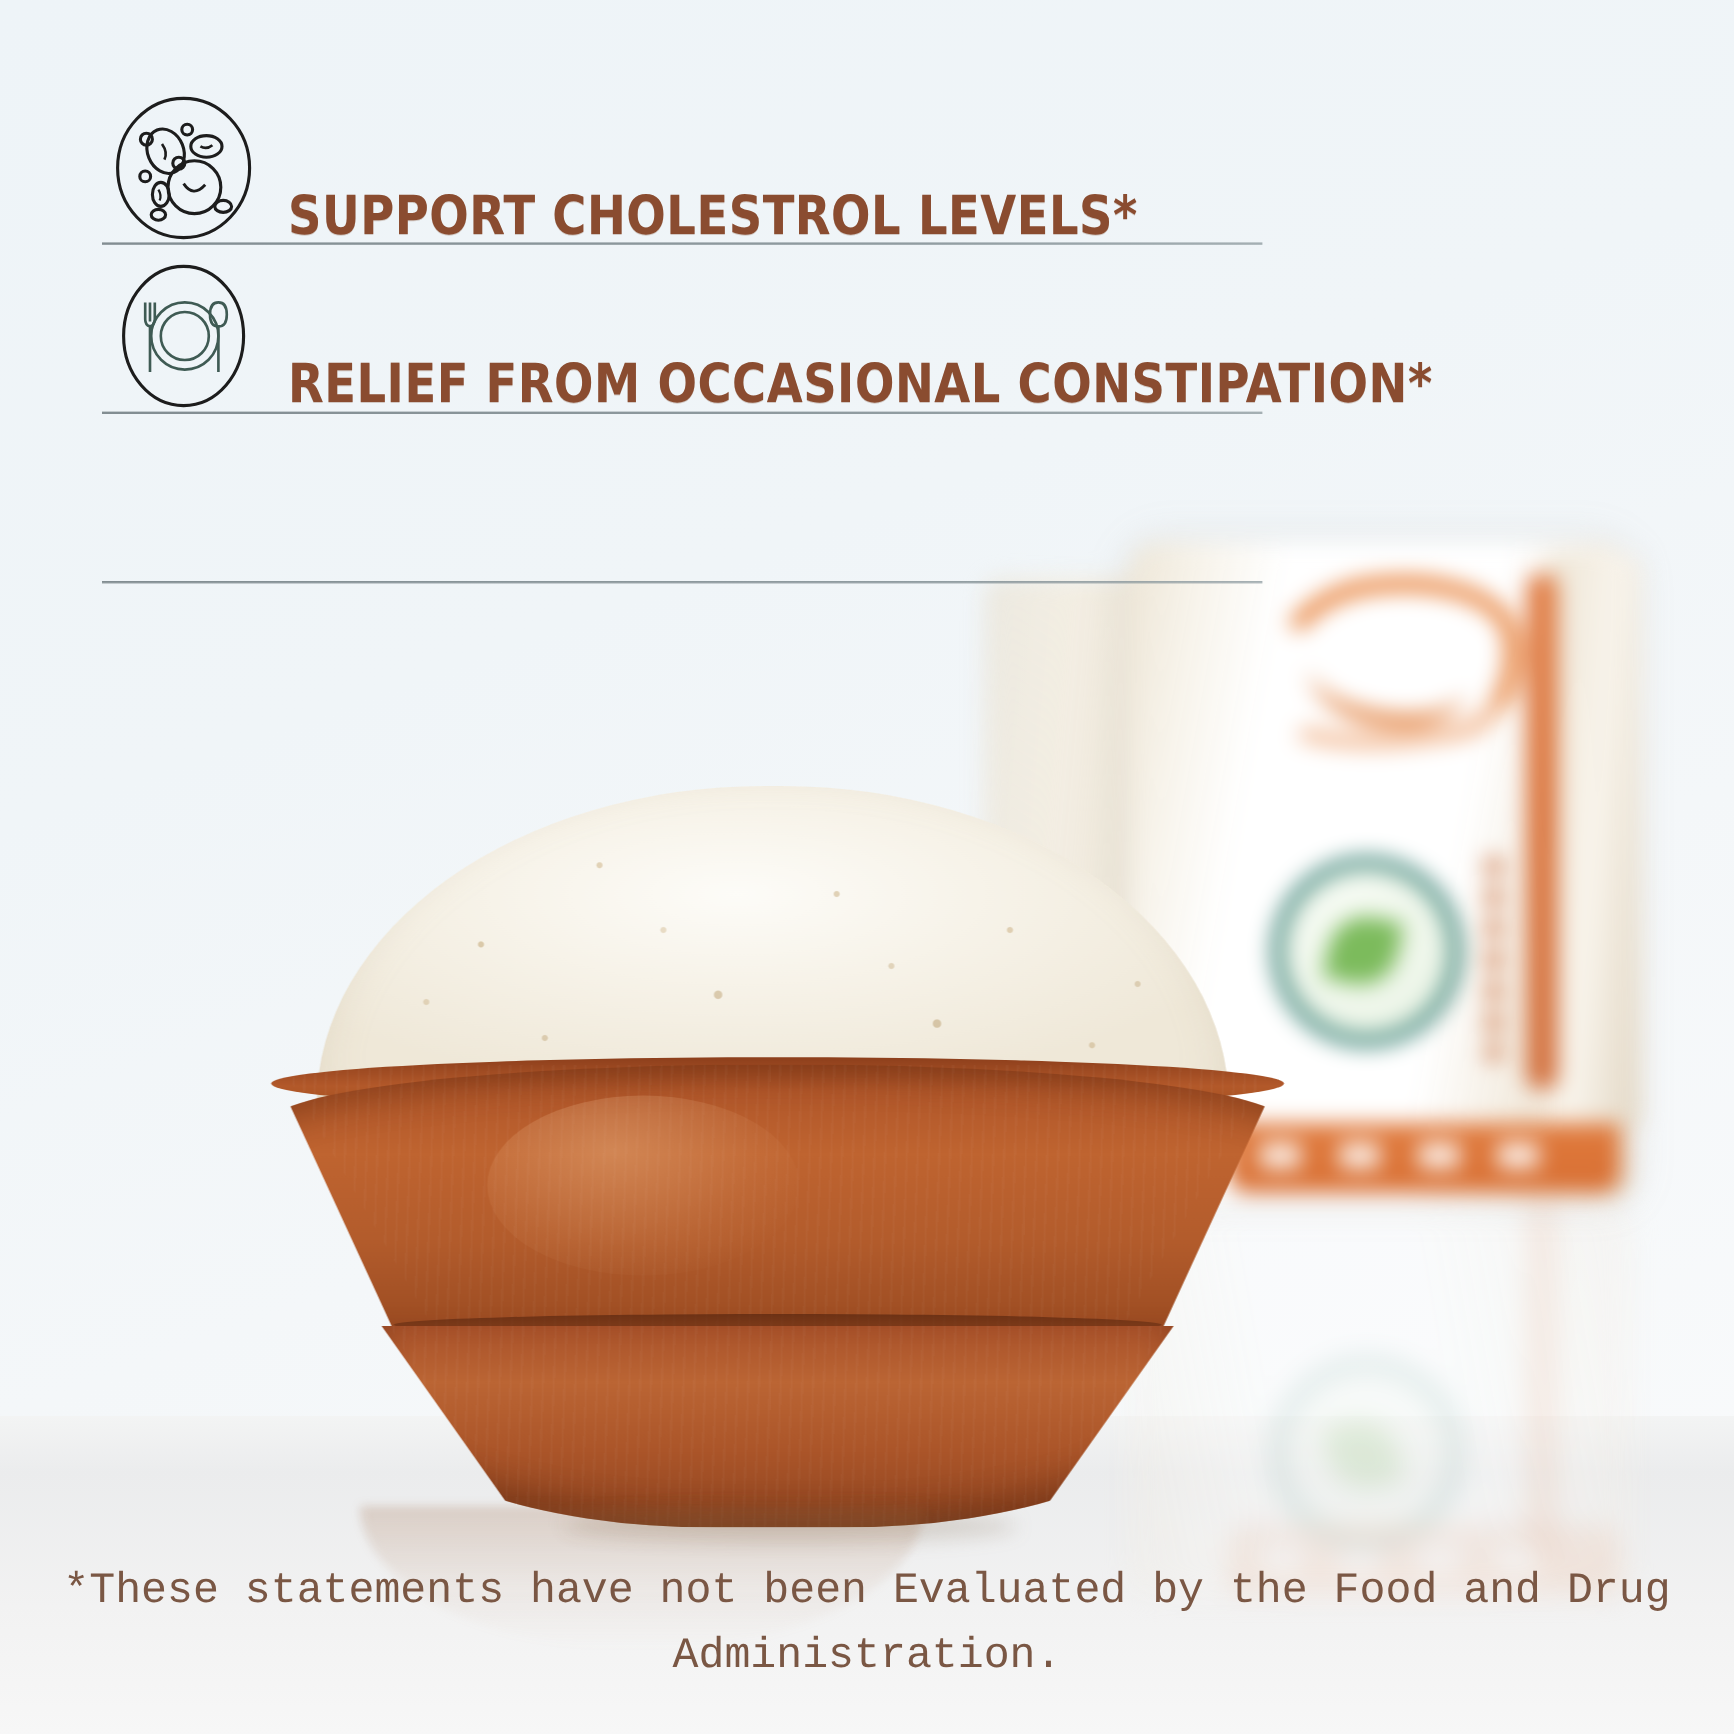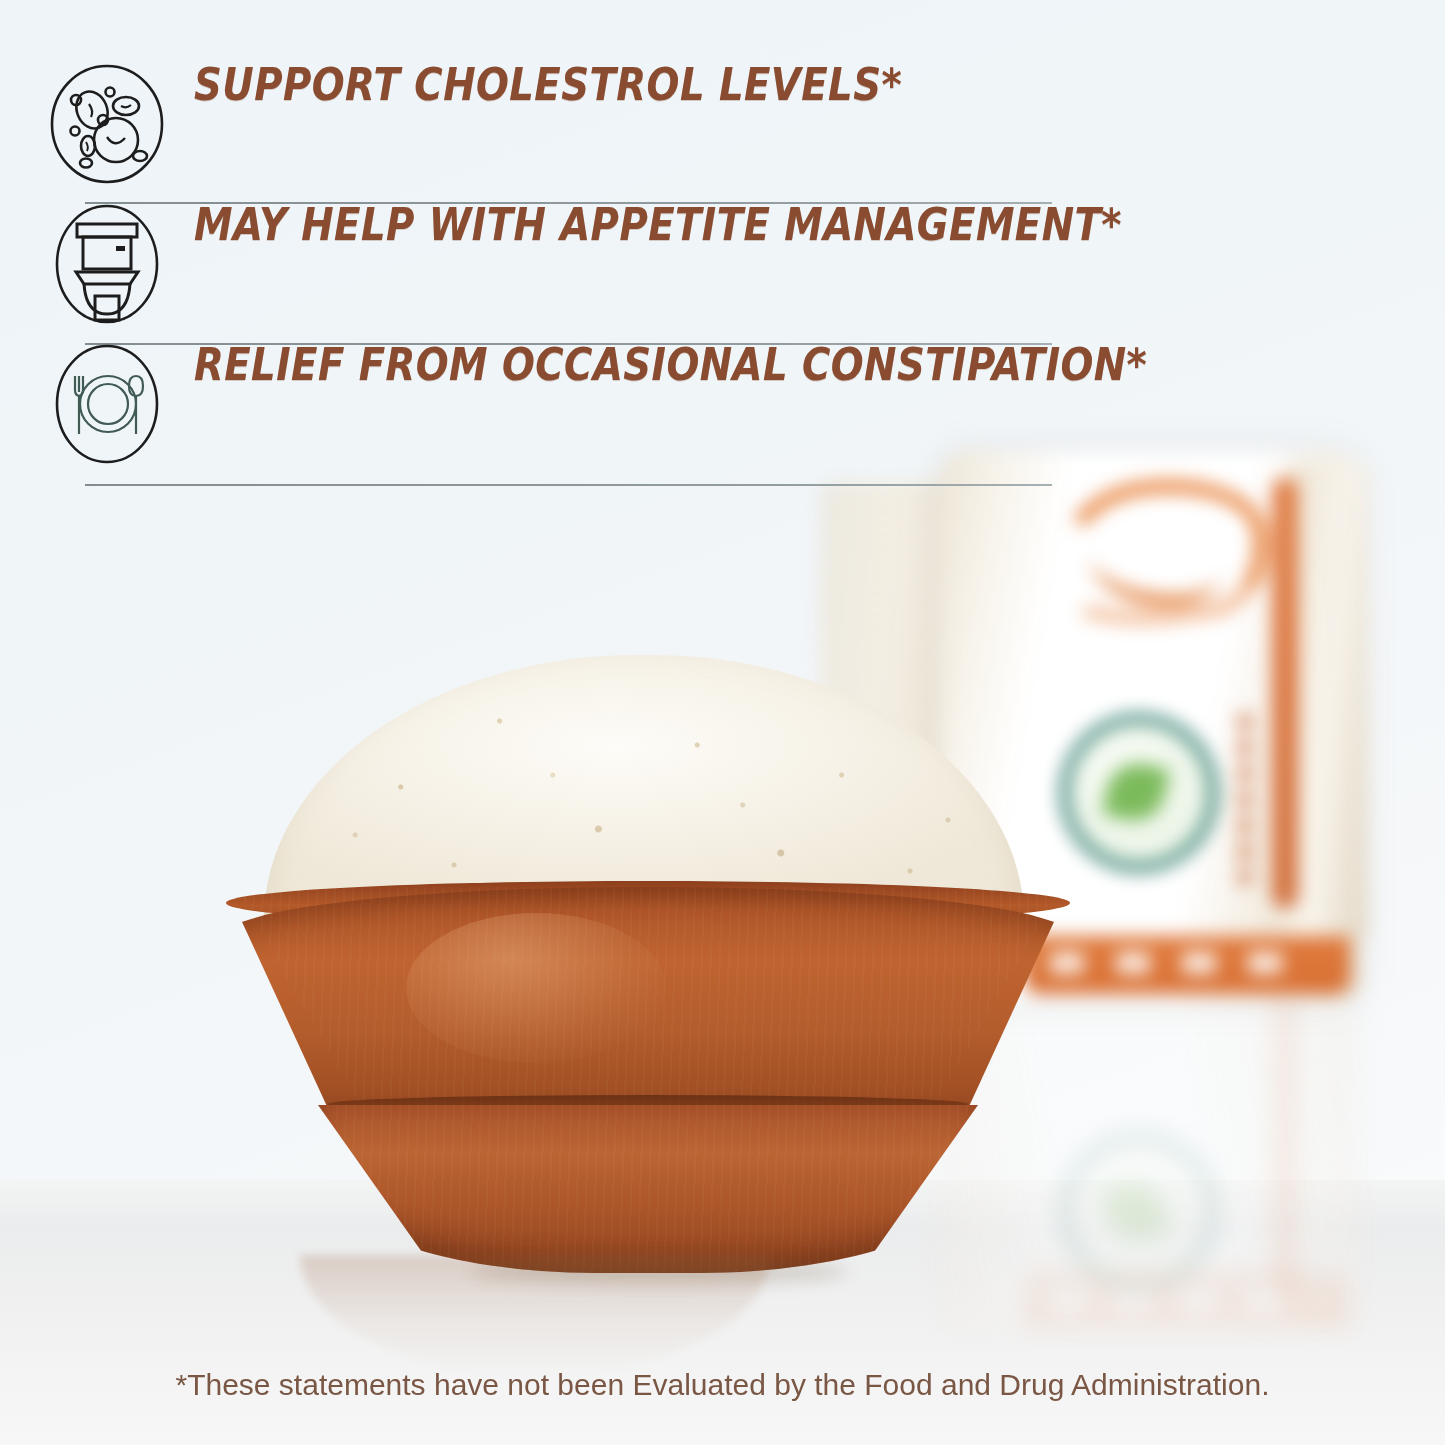--- a/index.html
+++ b/index.html
@@ -313,24 +313,23 @@
   
   .benefits {
     position: absolute;
     left: 0;
     top: 62px;
     width: 1100px;
   }
   .benefit-row {
     position: relative;
     display: flex;
-    align-items: flex-start;
+    align-items: flex-end;
     height: 140px;
-    padding-left: 48px;
-    font-style: italic;
+    padding-left: 94px;
   }
   .benefit-icon {
     flex: 0 0 auto;
     width: 118px;
     height: 124px;
     display: flex;
     align-items: center;
     justify-content: center;
   }
   .benefit-icon svg { display: block; }
@@ -358,22 +357,22 @@
   }
 
   
   .disclaimer {
     position: absolute;
     left: 0;
     right: 0;
     bottom: 38px;
     text-align: center;
     color: #7a5744;
-    font-family: Liberation Sans, sans-serif;
-    font-size: 30px;
+    font-family: Liberation Mono, monospace;
+    font-size: 36px;
     line-height: 1.5;
   }
   .disclaimer div { display: block; }
 </style>
 </head>
 <body>
 
 <div id="page">
 
   <div class="scene">
@@ -443,34 +442,20 @@
           <ellipse cx="38" cy="101" rx="6" ry="4.5"></ellipse>
           <ellipse cx="92" cy="94" rx="7" ry="5"></ellipse>
         </svg>
       </div>
       <div class="benefit-label">SUPPORT CHOLESTROL LEVELS*</div>
     </div>
     <div class="divider" style="top:140px"></div>
 
     <div class="divider" style="top:281px"></div>
 
-    <div class="benefit-row">
-      <div class="benefit-icon">
-        <svg width="118" height="124" viewBox="0 0 118 124" fill="none" stroke="#1d1d1d" stroke-width="2.6">
-          <ellipse cx="59" cy="62" rx="50" ry="58"></ellipse>
-          <rect x="29" y="22" width="60" height="13" stroke-width="3"></rect>
-          <rect x="35" y="35" width="48" height="32" stroke-width="3"></rect>
-          <rect x="68" y="44" width="9" height="5" fill="#1d1d1d" stroke="none"></rect>
-          <path d="M28 70 h62 l-8 12 H36 Z" stroke-width="3"></path>
-          <path d="M36 82 q2 30 23 30 q21 0 23 -30" stroke-width="3"></path>
-          <rect x="47" y="94" width="24" height="24" stroke-width="3"></rect>
-        </svg>
-      </div>
-      <div class="benefit-label">MAY HELP WITH APPETITE MANAGEMENT*</div>
-    </div>
     <div class="divider" style="top:422px"></div>
 
     <div class="benefit-row">
       <div class="benefit-icon">
         <svg width="118" height="124" viewBox="0 0 118 124" fill="none" stroke="#1d1d1d" stroke-width="2.6">
           <ellipse cx="59" cy="62" rx="50" ry="58"></ellipse>
           <g stroke="#3f5b54" stroke-width="2.2">
             <circle cx="60" cy="62" r="28"></circle>
             <circle cx="60" cy="62" r="20"></circle>
             <path d="M27 34 v14 q0 5 4 6 v38"></path>

